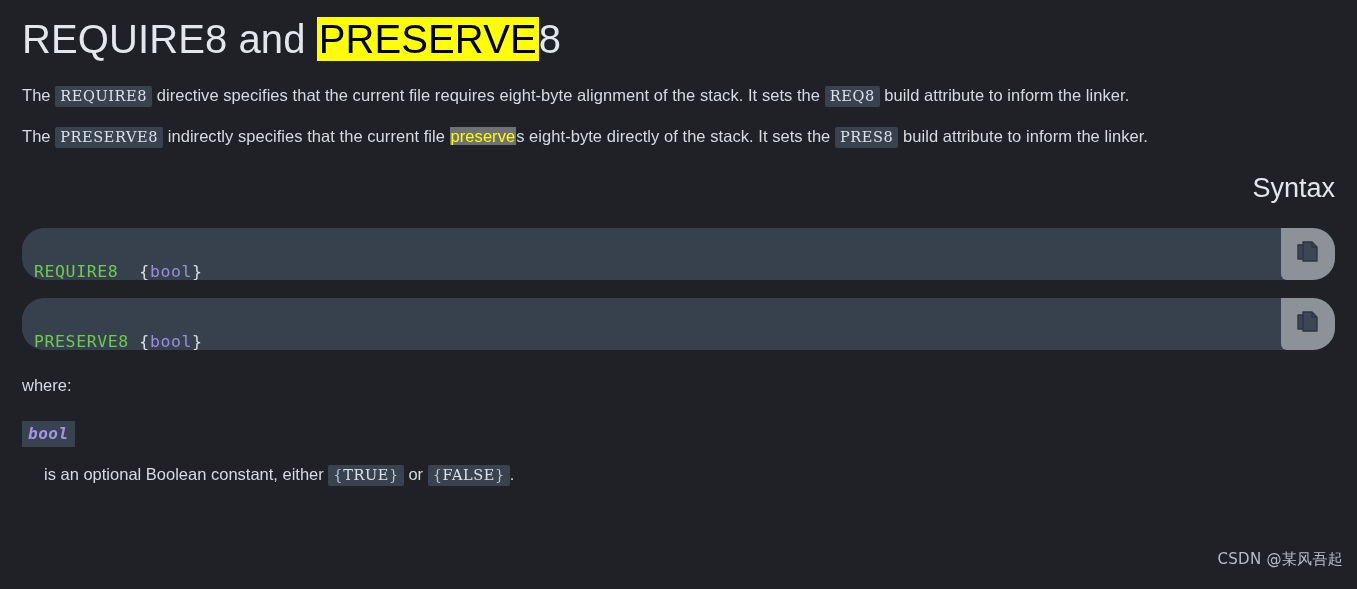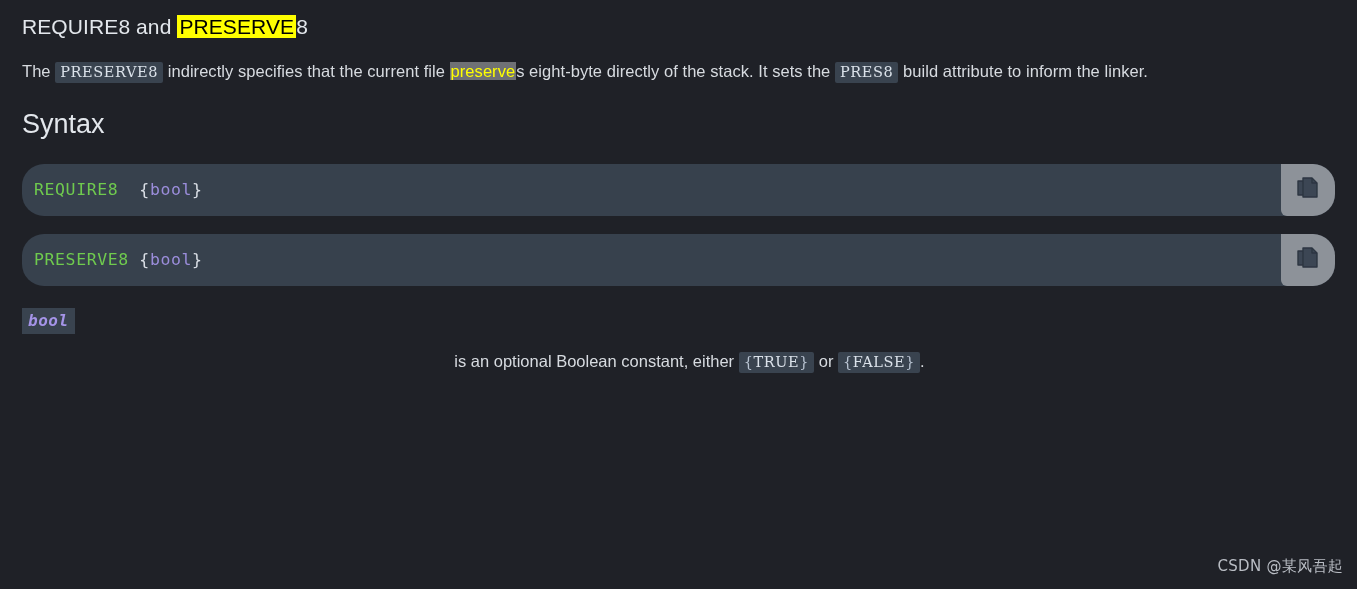--- a/index.html
+++ b/index.html
@@ -14,35 +14,36 @@
     font-family: "Liberation Sans", sans-serif;
     color: #d7dbe0;
     position: relative;
   }
   .page {
     padding: 0 22px;
     box-sizing: border-box;
     width: 1357px;
   }
   h1.doc-title {
-    font-size: 21px;
+    font-size: 40px;
     font-weight: 400;
     color: #e3e7ec;
     margin: 0;
     padding: 14px 0 6px 0;
     letter-spacing: 0.1px;
     line-height: 1.25;
   }
   h2.section-title {
     font-size: 27px;
     font-weight: 400;
     color: #e3e7ec;
     margin: 0;
     padding: 20px 0 4px 0;
     line-height: 1.3;
+    text-align: right;
   }
   p.para {
     font-size: 16.5px;
     line-height: 1.85;
     color: #d7dbe0;
     margin: 10px 0 0 0;
     letter-spacing: 0.05px;
   }
   p.where {
     font-size: 16.5px;
@@ -76,21 +77,21 @@
     color: #000000;
     padding: 0 2px;
   }
 
   .codeblock {
     position: relative;
     background: #37414d;
     margin-top: 18px;
     height: 52px;
     display: flex;
-    align-items: center;
+    align-items: flex-end;
     overflow: hidden;
     border-radius: 22px;
   }
   .codeblock pre {
     margin: 0;
     padding: 0 12px;
     font-family: "DejaVu Sans Mono", "Liberation Mono", monospace;
     font-size: 16.5px;
     letter-spacing: 0.6px;
     line-height: 1;
@@ -130,41 +131,41 @@
     background: #39434f;
     padding: 3px 6px 4px 6px;
     letter-spacing: 0.5px;
   }
   .term-def {
     font-size: 16.5px;
     line-height: 1.6;
     color: #d7dbe0;
     margin: 14px 0 0 0;
     padding-left: 22px;
-    text-align: center;
   }
 
   .watermark {
     position: absolute;
     right: 14px;
-    bottom: 13px;
+    bottom: 20px;
     font-size: 15px;
     color: #b9bdc4;
     font-family: "DejaVu Sans", sans-serif;
     letter-spacing: 0.3px;
     user-select: none;
   }
 </style>
 </head>
 <body>
 
 <div class="page">
 
   <h1 class="doc-title"><span>REQUIRE8 and </span><mark class="hl-title">PRESERVE</mark><span>8</span></h1>
 
+  <p class="para"><span>The </span><code class="inline">REQUIRE8</code><span> directive specifies that the current file requires eight-byte alignment of the stack. It sets the </span><code class="inline">REQ8</code><span> build attribute to inform the linker.</span></p>
 
   <p class="para"><span>The </span><code class="inline">PRESERVE8</code><span> indirectly specifies that the current file </span><mark class="hl-gray">preserve</mark><span>s eight-byte directly of the stack. It sets the </span><code class="inline">PRES8</code><span> build attribute to inform the linker.</span></p>
 
 
   <h2 class="section-title">Syntax</h2>
 
   <div class="codeblock">
     <pre><span class="tok-kw">REQUIRE8</span><span>  </span><span class="tok-brace">{</span><span class="tok-var">bool</span><span class="tok-brace">}</span></pre>
     <button class="copy-btn">
       <span>
@@ -183,20 +184,21 @@
       <span>
         <svg width="24" height="26" viewBox="0 0 24 26" xmlns="http://www.w3.org/2000/svg" aria-hidden="true">
           <path d="M2 4 h10 v14 h-10 z" fill="#3c4654" stroke="#2c3541" stroke-width="1.4" stroke-linejoin="round"></path>
           <path d="M7 1 h9 l5 5 v14 h-14 z" fill="#3c4654" stroke="#2c3541" stroke-width="1.4" stroke-linejoin="round"></path>
           <path d="M16 1 v5 h5" fill="none" stroke="#2c3541" stroke-width="1.4" stroke-linejoin="round"></path>
         </svg>
       </span>
     </button>
   </div>
 
+  <p class="where">where:</p>
 
   <div class="term-block">
     <span class="term">bool</span>
     <p class="term-def"><span>is an optional Boolean constant, either </span><code class="inline"><span class="brace">{</span><span>TRUE</span><span class="brace">}</span></code><span> or </span><code class="inline"><span class="brace">{</span><span>FALSE</span><span class="brace">}</span></code><span>.</span></p>
   </div>
 
 </div>
 
 <div class="watermark">CSDN @某风吾起</div>
 

